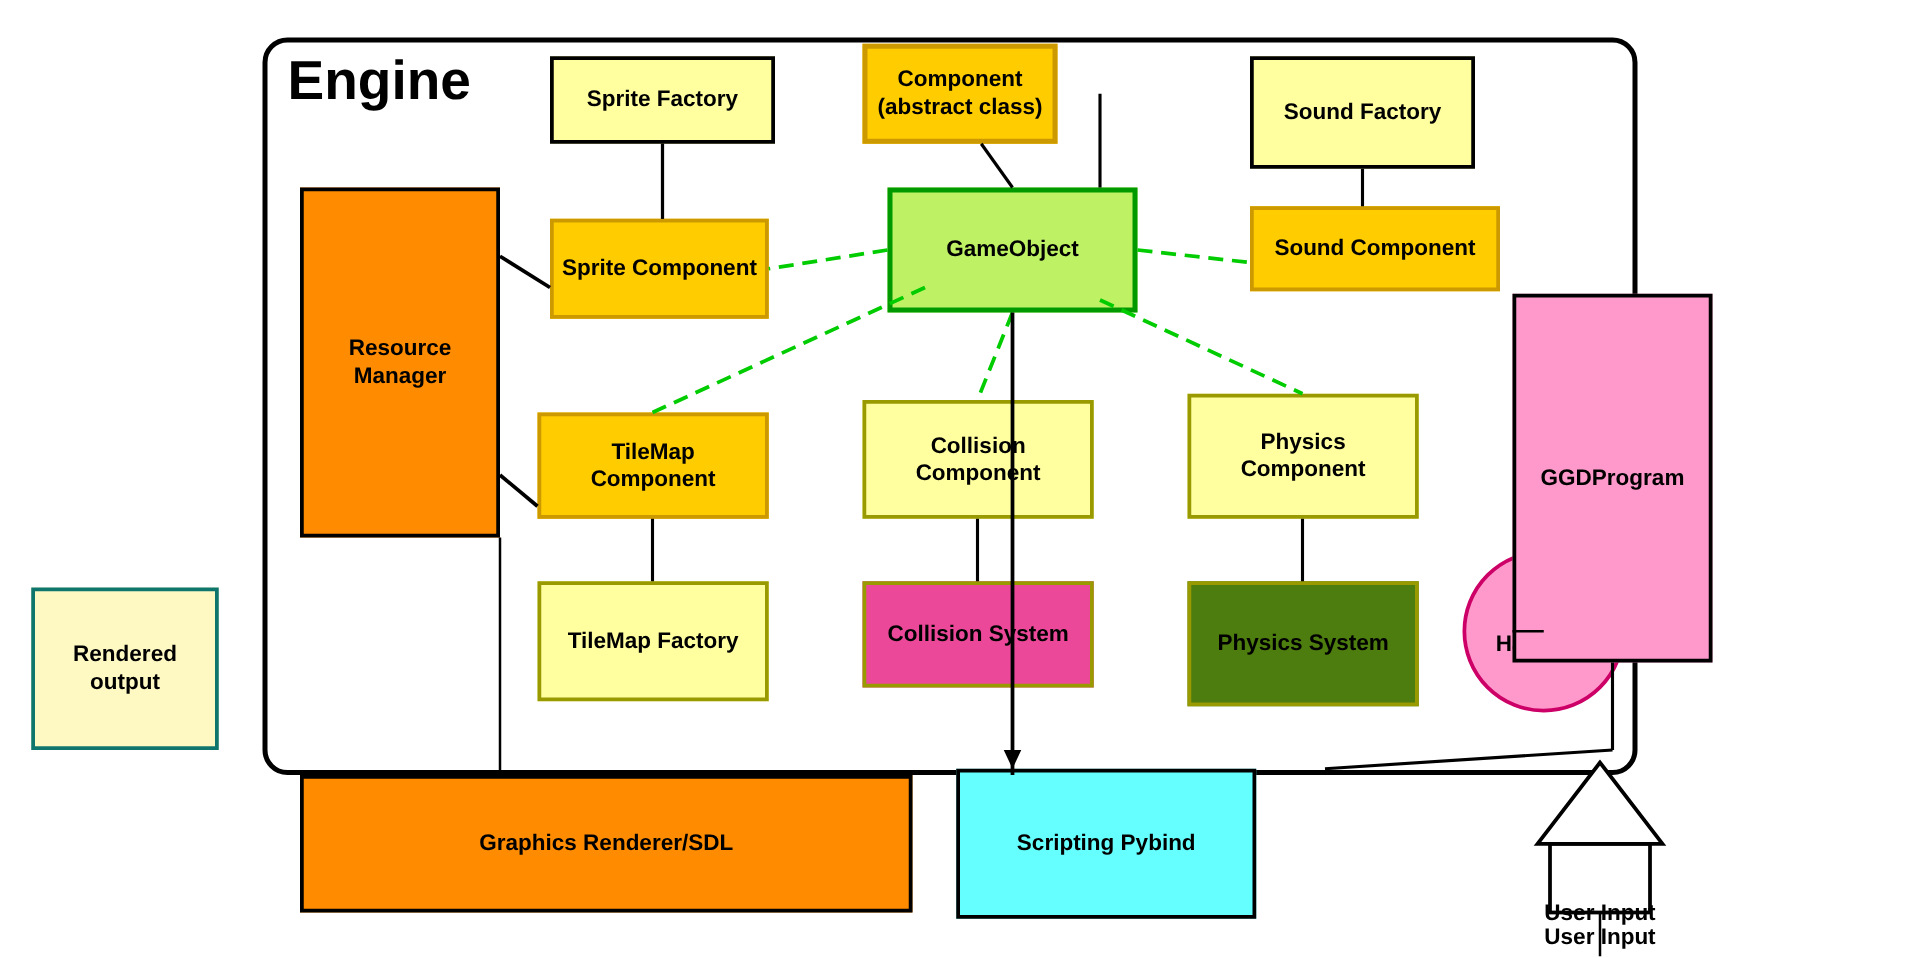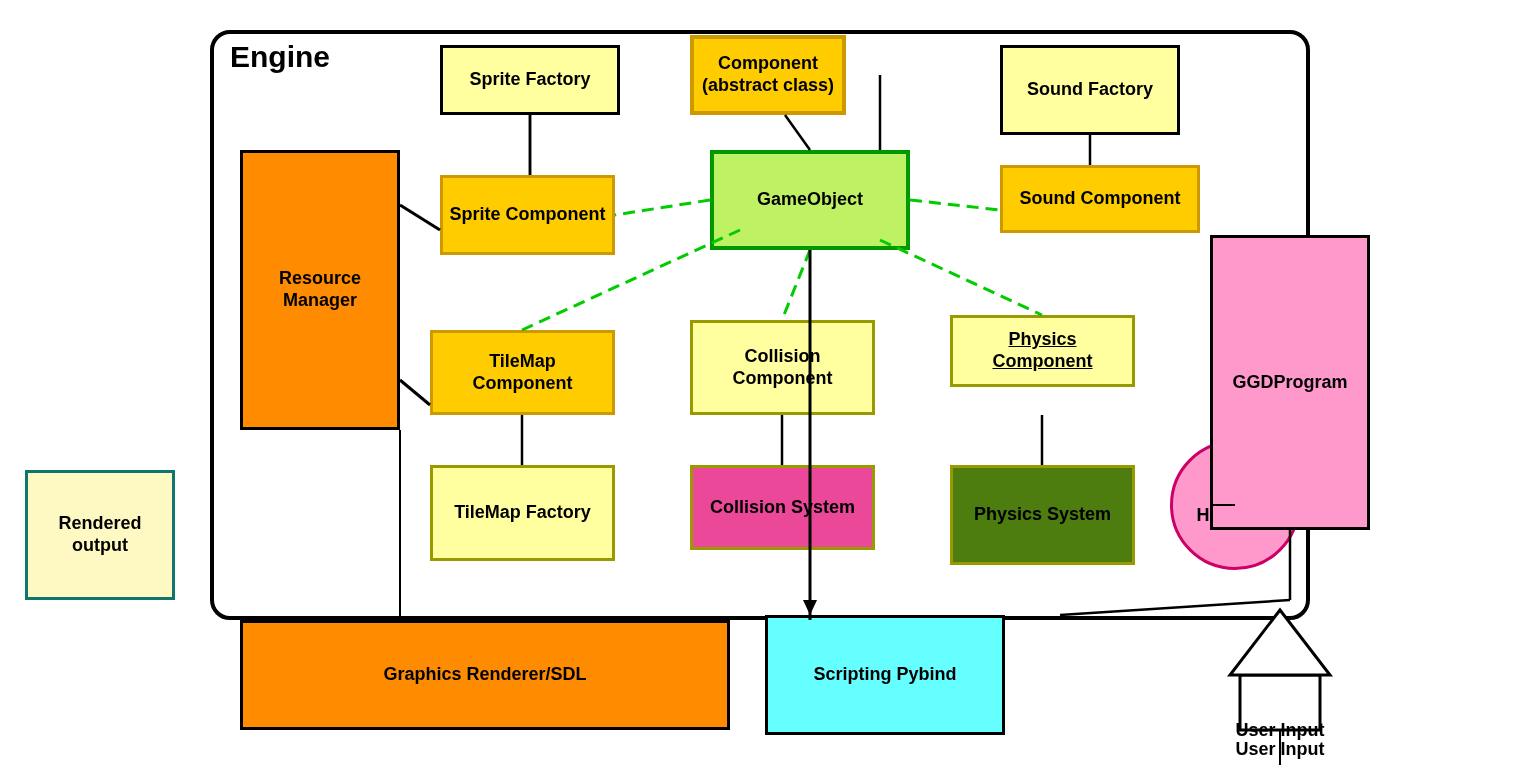--- a/index.html
+++ b/index.html
@@ -28,21 +28,21 @@
       width: 1100px;
       height: 590px;
       border: 4px solid #000;
       border-radius: 20px;
     }
 
     .engine-label {
       position: absolute;
       top: 30px;
       left: 220px;
-      font-size: 30px;
+      font-size: 44px;
       font-weight: bold;
       color: #000;
     }
 
     
     .box {
       position: absolute;
       border: 3px solid #000;
       display: flex;
       align-items: center;
@@ -141,24 +141,23 @@
       height: 95px;
       background: #ffffa0;
       border: 3px solid #999900;
     }
 
     
     #physics-component {
       top: 305px;
       left: 940px;
       width: 185px;
-      height: 72px;
+      height: 100px;
       background: #ffffa0;
       border: 3px solid #999900;
-      text-decoration: underline;
     }
 
     
     #tilemap-factory {
       top: 455px;
       left: 420px;
       width: 185px;
       height: 96px;
       background: #ffffa0;
       border: 3px solid #999900;

